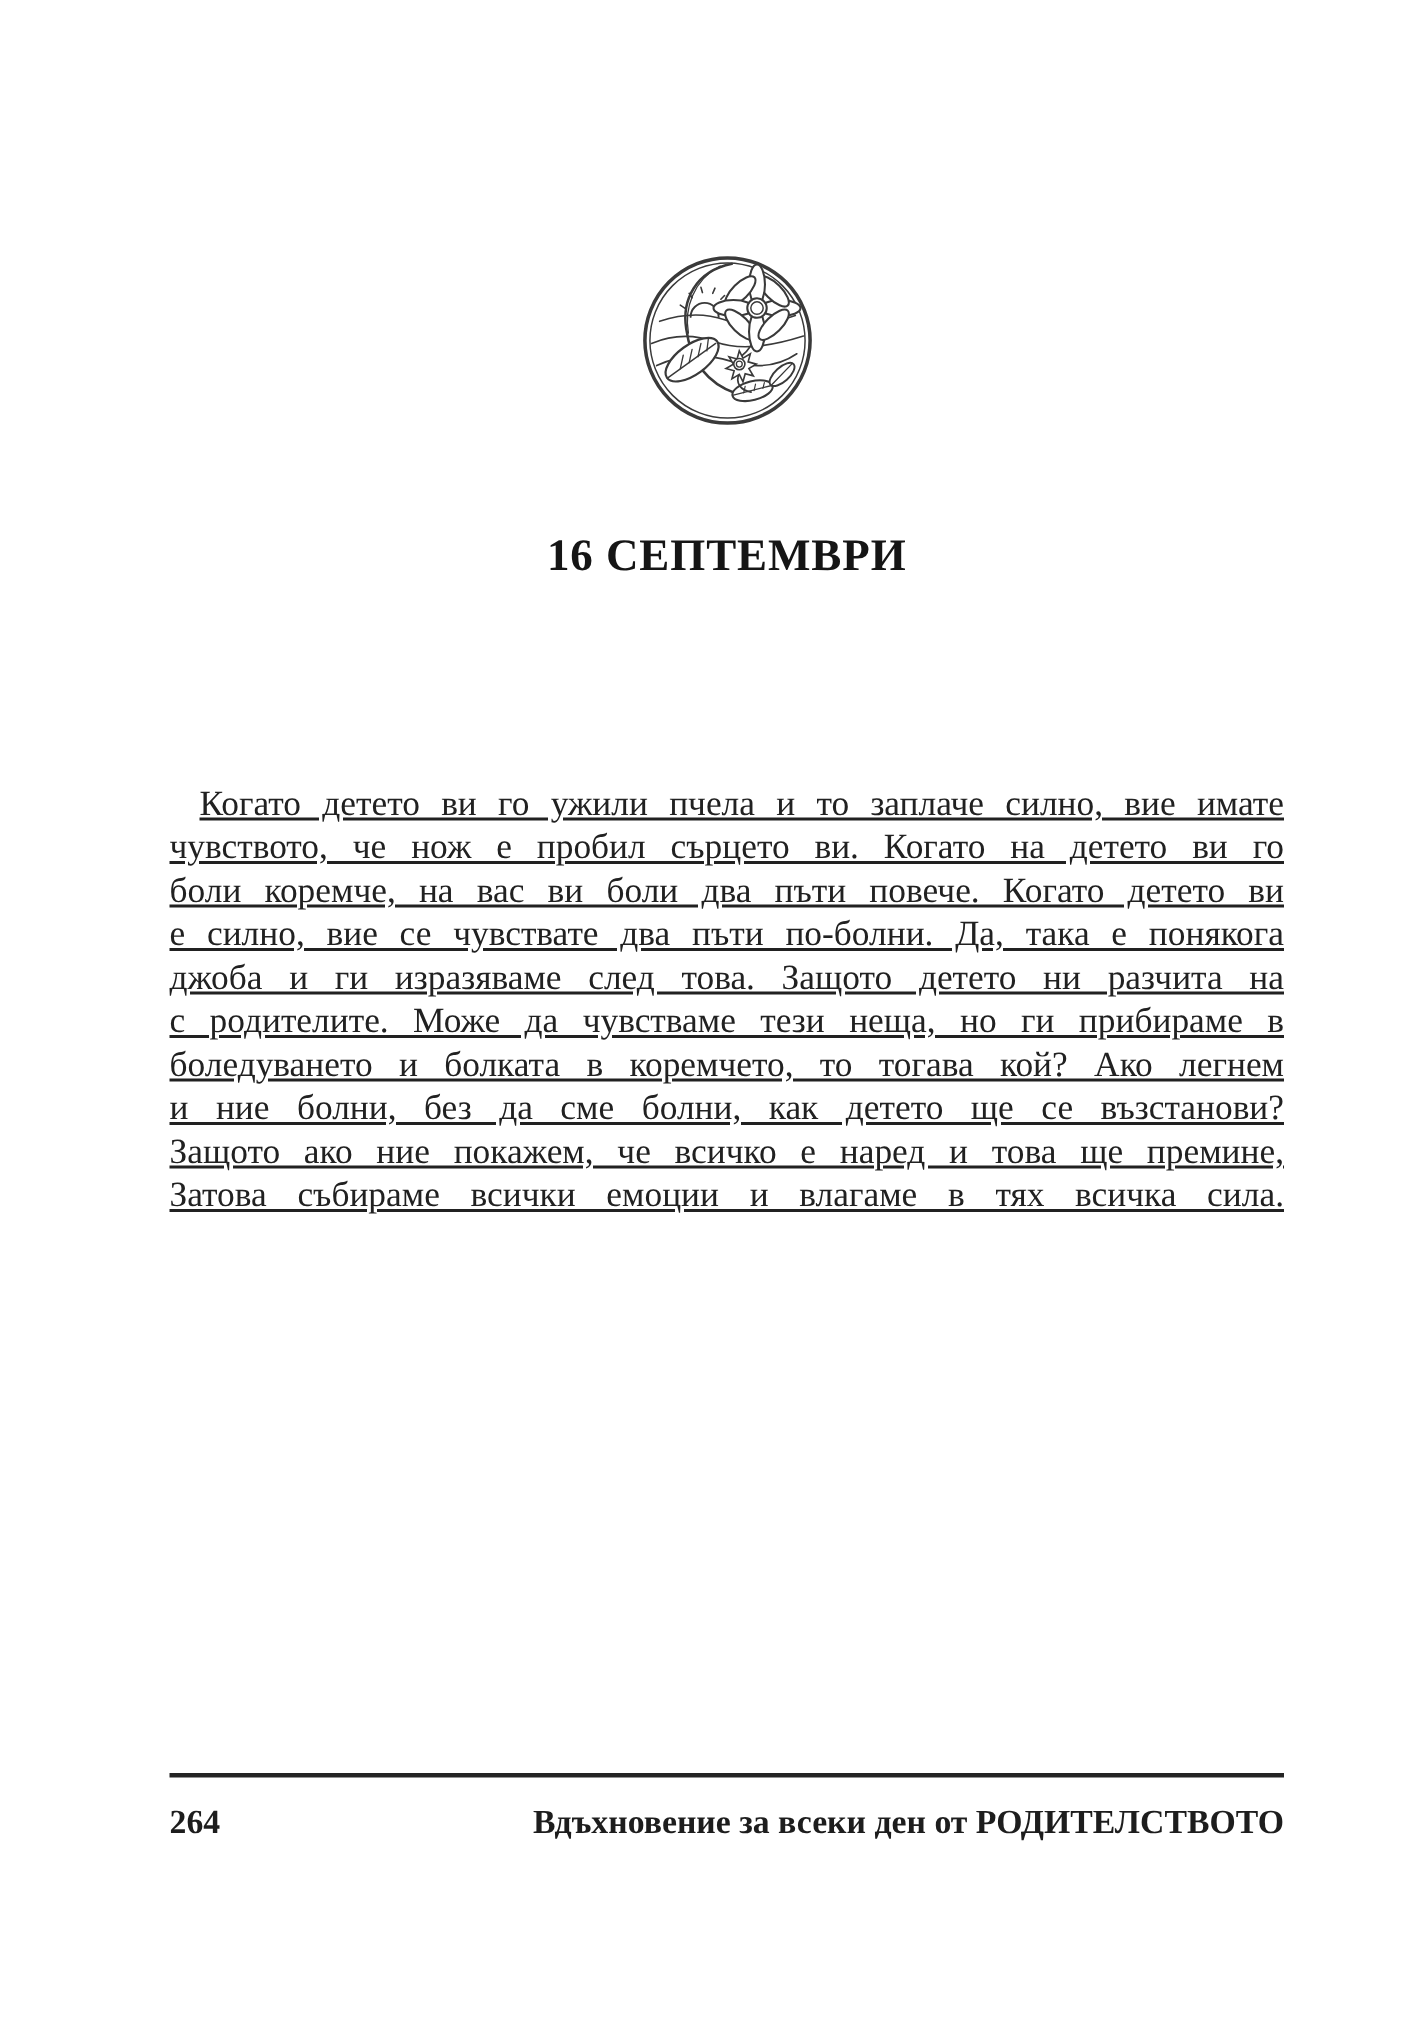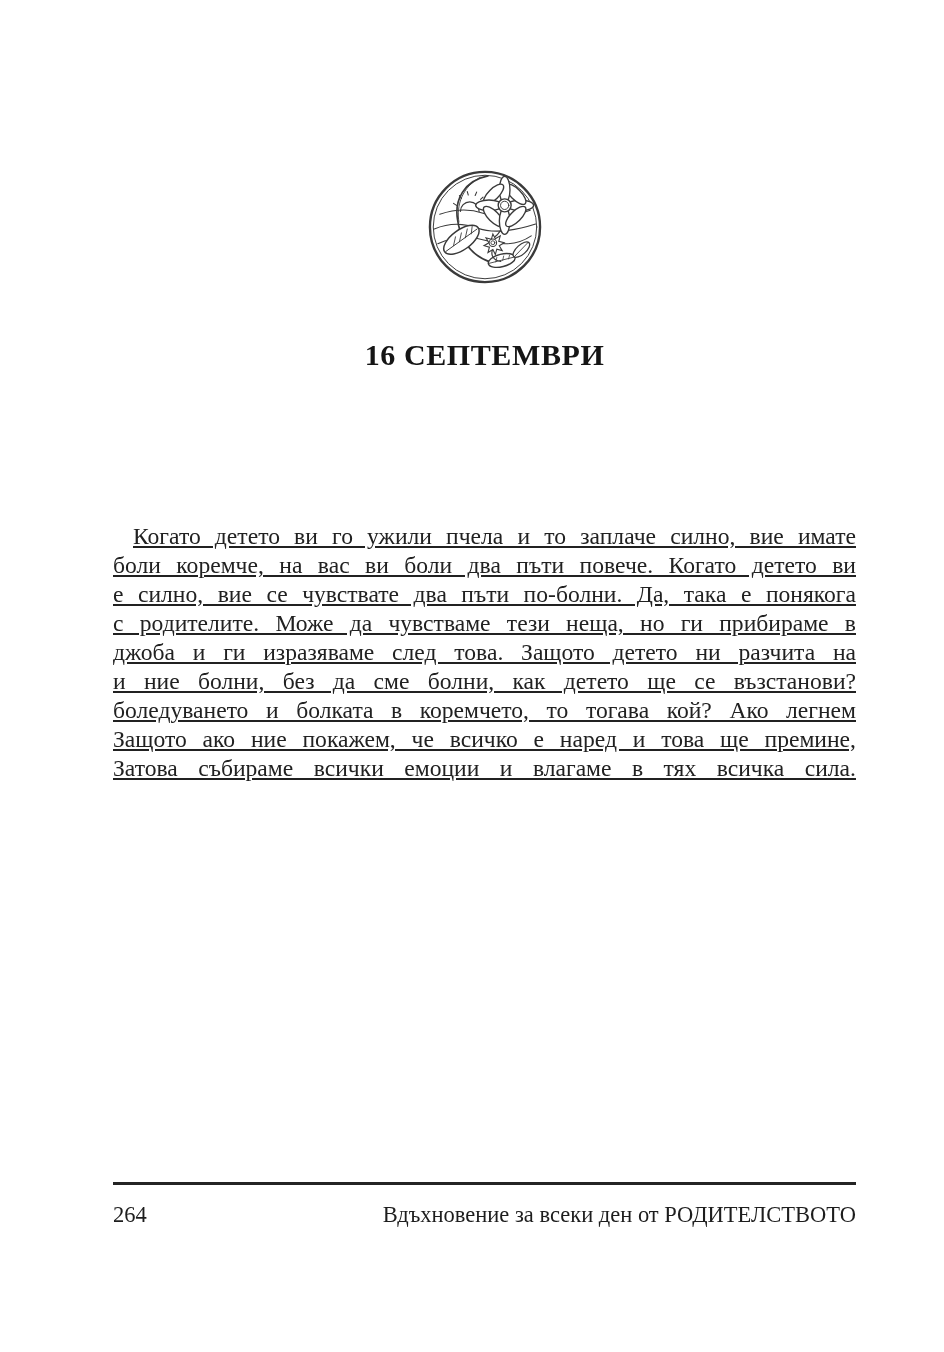--- a/index.html
+++ b/index.html
@@ -57,20 +57,21 @@
     height: 2.5px;
     background: #242424;
   }
   .footer-row {
     top: 1202px;
     display: flex;
     justify-content: space-between;
     align-items: baseline;
     font-size: 22.5px;
     color: #1d1d1d;
+    font-weight: bold;
   }
   .footer-title { text-align: center; }
 </style>
 </head>
 <body>
 
 <div class="page">
 
   <div class="content-col logo-wrap" style="position:absolute;">
     <span>
@@ -117,30 +118,31 @@
 
         <g stroke-width="1.1">
           <path d="M68,76 m0,-9 l2.5,5 5,-3 -1.5,5.5 5.5,1.5 -5,3 3,5 -5.5,-1.5 -1.5,5.5 -2.5,-5 -5,3 1.5,-5.5 -5.5,-1.5 5,-3 -3,-5 5.5,1.5 z" fill="#ffffff"></path>
           <circle cx="68" cy="76" r="3.8" fill="#ffffff"></circle>
           <circle cx="68" cy="76" r="2" stroke-width="0.9"></circle>
         </g>
       </svg>
     </span>
   </div>
 
-  <h1 class="content-col chapter-title" style="position:absolute;">16 СЕПТЕМВРИ</h1>
+  <h1 class="content-col chapter-title" style="position:absolute;margin-top:16px;">16 СЕПТЕМВРИ</h1>
 
   <div class="content-col body-block" style="position:absolute;">
     <div class="body-line first">Когато детето ви го ужили пчела и то заплаче силно, вие имате</div>
+    <div class="body-line">чувството, че нож е пробил сърцето ви. Когато на детето ви го</div>
     <div class="body-line">боли коремче, на вас ви боли два пъти повече. Когато детето ви</div>
     <div class="body-line">е силно, вие се чувствате два пъти по-болни. Да, така е понякога</div>
+    <div class="body-line">джоба и ги изразяваме след това. Защото детето ни разчита на</div>
     <div class="body-line">с родителите. Може да чувстваме тези неща, но ги прибираме в</div>
-    <div class="body-line">джоба и ги изразяваме след това. Защото детето ни разчита на</div>
+    <div class="body-line">боледуването и болката в коремчето, то тогава кой? Ако легнем</div>
     <div class="body-line">и ние болни, без да сме болни, как детето ще се възстанови?</div>
-    <div class="body-line">боледуването и болката в коремчето, то тогава кой? Ако легнем</div>
     <div class="body-line">Защото ако ние покажем, че всичко е наред и това ще премине,</div>
     <div class="body-line">Затова събираме всички емоции и влагаме в тях всичка сила.</div>
   </div>
 
   <div class="footer-rule"></div>
   <div class="content-col footer-row" style="position:absolute;">
     <span>264</span>
     <span class="footer-title">Вдъхновение за всеки ден от РОДИТЕЛСТВОТО</span>
   </div>
 

